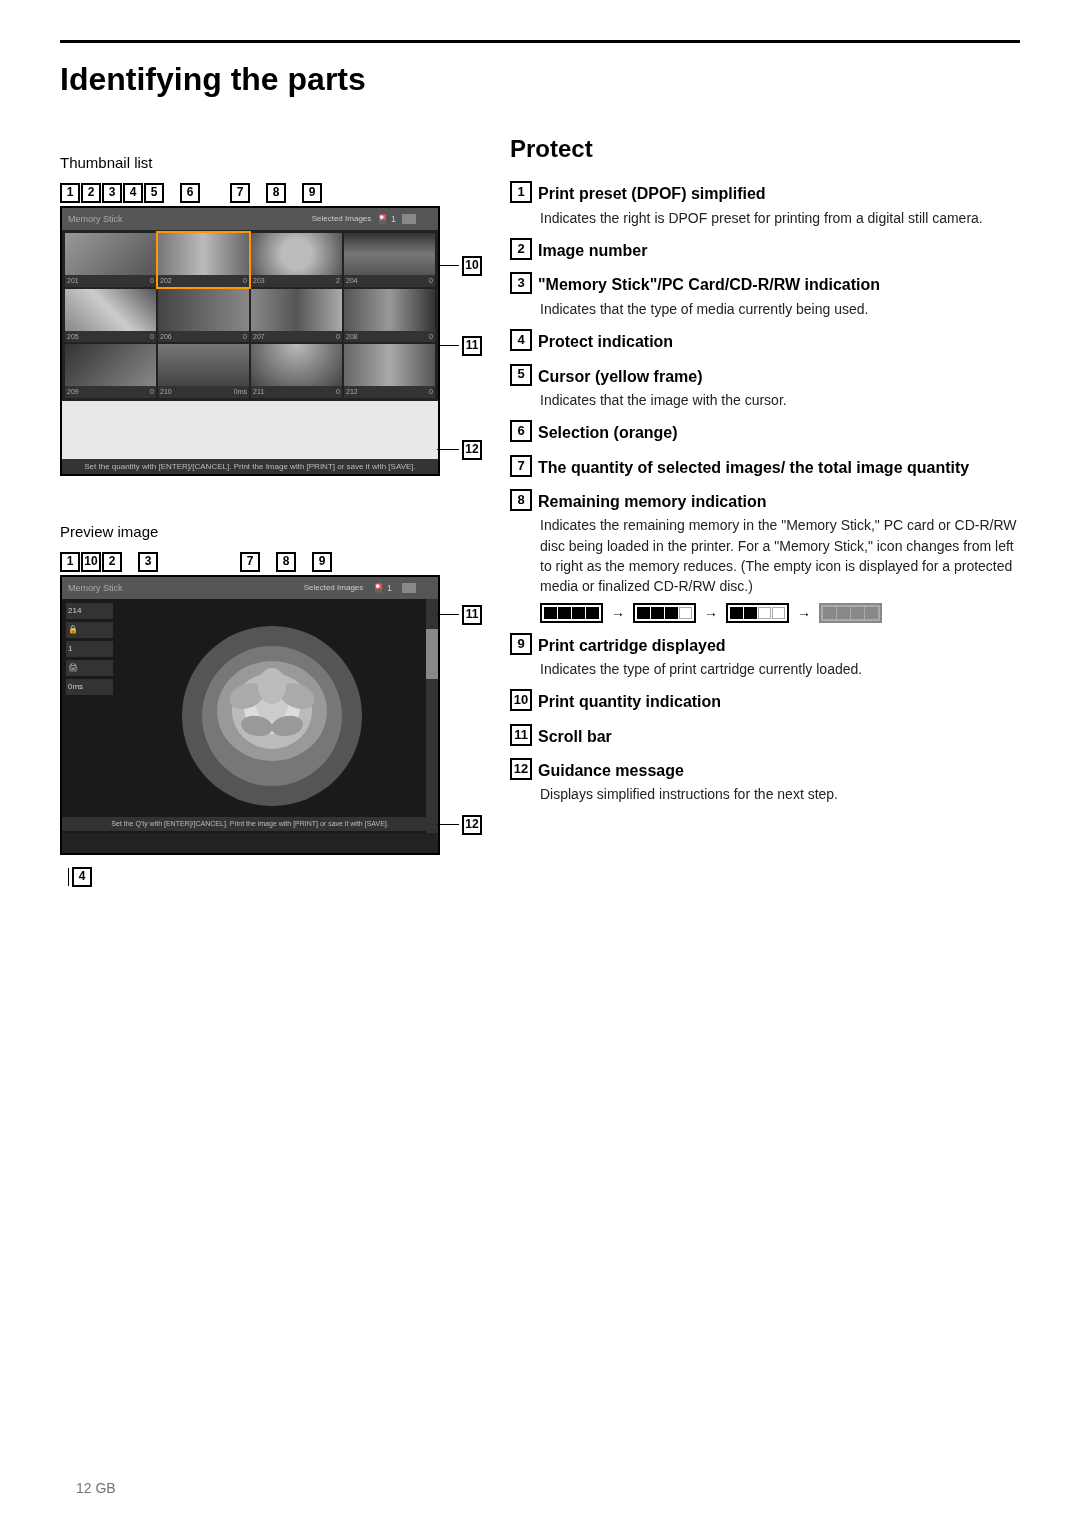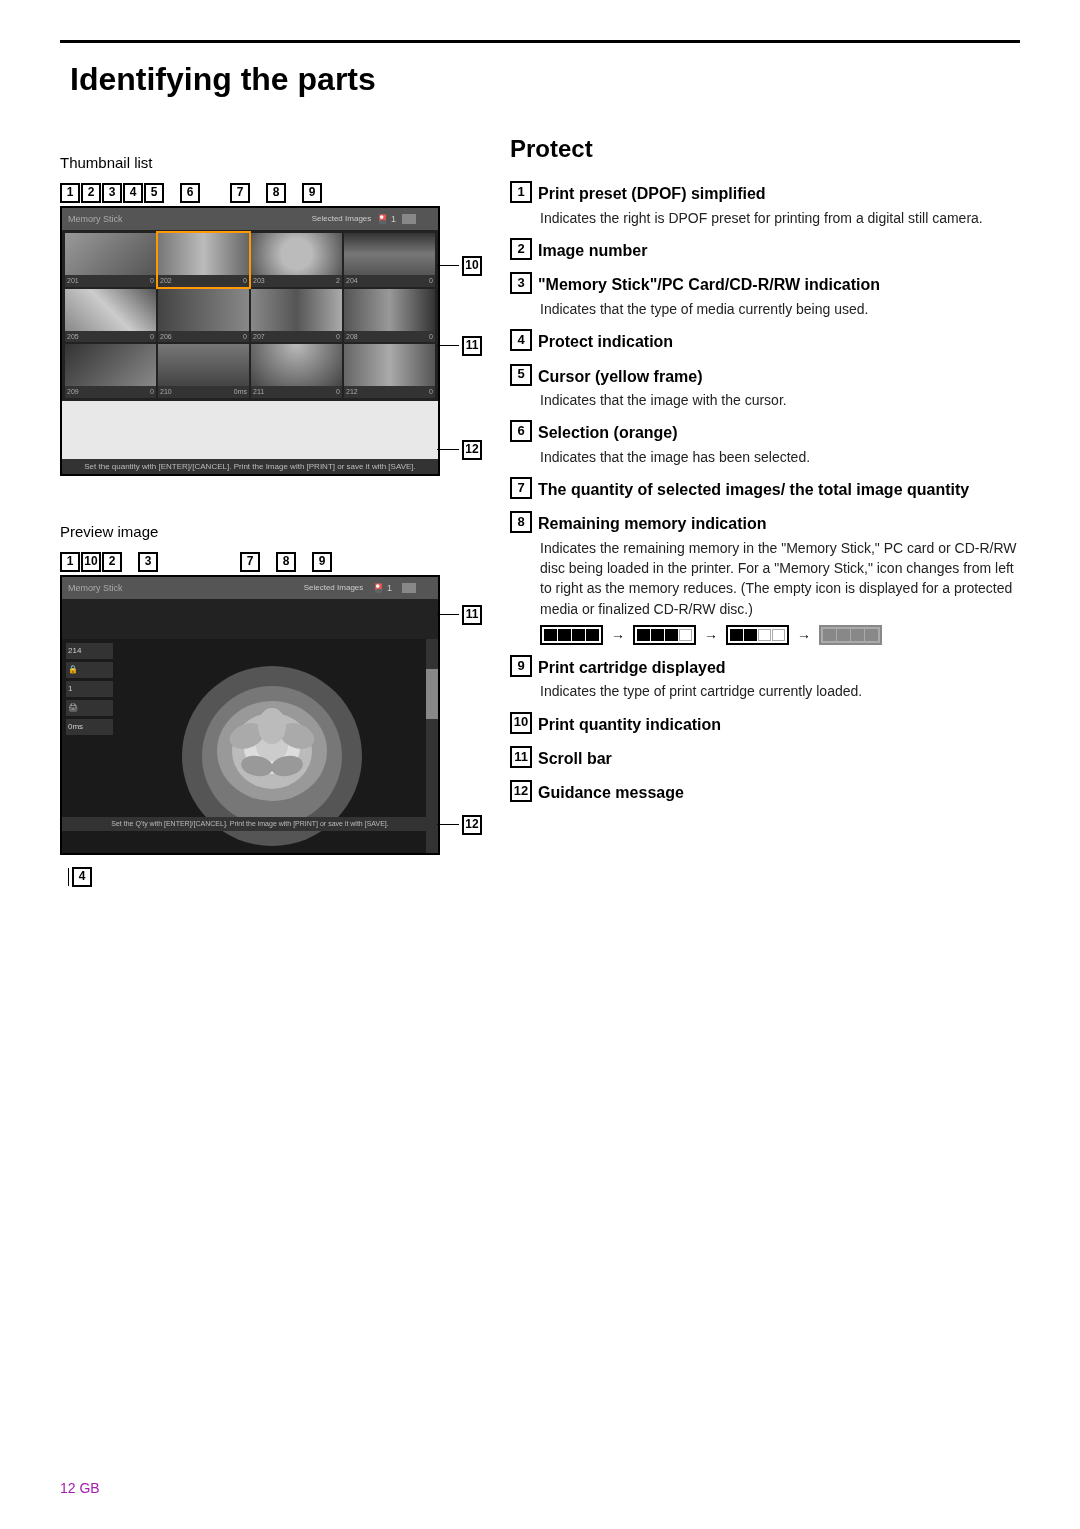--- a/index.html
+++ b/index.html
@@ -23,21 +23,20 @@
     
     .page-header {
       border-top: 3px solid #000;
       padding-top: 14px;
       margin-bottom: 30px;
     }
 
     .page-title {
       font-size: 32px;
       font-weight: bold;
-      margin-left: 10px;
     }
 
     
     .main-layout {
       display: flex;
       gap: 30px;
       align-items: flex-start;
     }
 
     
@@ -176,23 +175,23 @@
 
     .arrow-right {
       font-size: 14px;
       color: #000;
     }
 
     
     .page-footer {
       position: absolute;
       bottom: 30px;
-      left: 60px;
+      left: 76px;
       font-size: 14px;
-      color: #a21caf;
+      color: #737373;
       text-align: center;
     }
 
     
     .thumb-numbers-row {
       display: flex;
       align-items: center;
       gap: 1px;
       margin-bottom: 3px;
     }
@@ -407,21 +406,21 @@
           <div class="preview-topbar">
             <span style="color:#aaa;font-size:9px;">Memory Stick</span>
             <span style="color:#ccc;font-size:8px;margin-left:auto;">Selected Images</span>
             <span style="color:#ccc;font-size:9px;margin-left:4px;">🎴 1</span>
             <div style="display:flex;gap:2px;margin-left:4px;">
               <div style="width:14px;height:10px;background:#888;"></div>
               <div style="width:14px;height:10px;background:#555;"></div>
             </div>
           </div>
 
-          <div style="display:flex;height:calc(100% - 42px);margin-top:40px;">
+          <div style="display:flex;height:calc(100% - 42px);">
 
             <div style="width:55px;background:#1a1a1a;padding:4px;display:flex;flex-direction:column;gap:3px;">
               <div style="background:#333;height:16px;display:flex;align-items:center;padding:0 2px;">
                 <span style="font-size:8px;color:#ccc;">214</span>
               </div>
               <div style="background:#333;height:16px;display:flex;align-items:center;padding:0 2px;">
                 <span style="font-size:8px;color:#ccc;">🔒</span>
               </div>
               <div style="background:#333;height:16px;display:flex;align-items:center;padding:0 2px;">
                 <span style="font-size:8px;color:#ccc;">1</span>
@@ -522,21 +521,20 @@
           <div class="item-label">Cursor (yellow frame)</div>
         </div>
         <div class="item-desc">Indicates that the image with the cursor.</div>
       </div>
 
       <div class="item-row">
         <div class="item-header">
           <div class="item-num">6</div>
           <div class="item-label">Selection (orange)</div>
         </div>
-        <div class="item-desc">Indicates that the image has been selected.</div>
       </div>
 
       <div class="item-row">
         <div class="item-header">
           <div class="item-num">7</div>
           <div class="item-label">The quantity of selected images/ the total image quantity</div>
         </div>
       </div>
 
       <div class="item-row">
@@ -601,20 +599,21 @@
           <div class="item-num">11</div>
           <div class="item-label">Scroll bar</div>
         </div>
       </div>
 
       <div class="item-row">
         <div class="item-header">
           <div class="item-num">12</div>
           <div class="item-label">Guidance message</div>
         </div>
+        <div class="item-desc">Displays simplified instructions for the next step.</div>
       </div>
 
     </div>
   </div>
 
   <div class="page-footer">12 GB</div>
 
 </div>
 
 </body></html>

